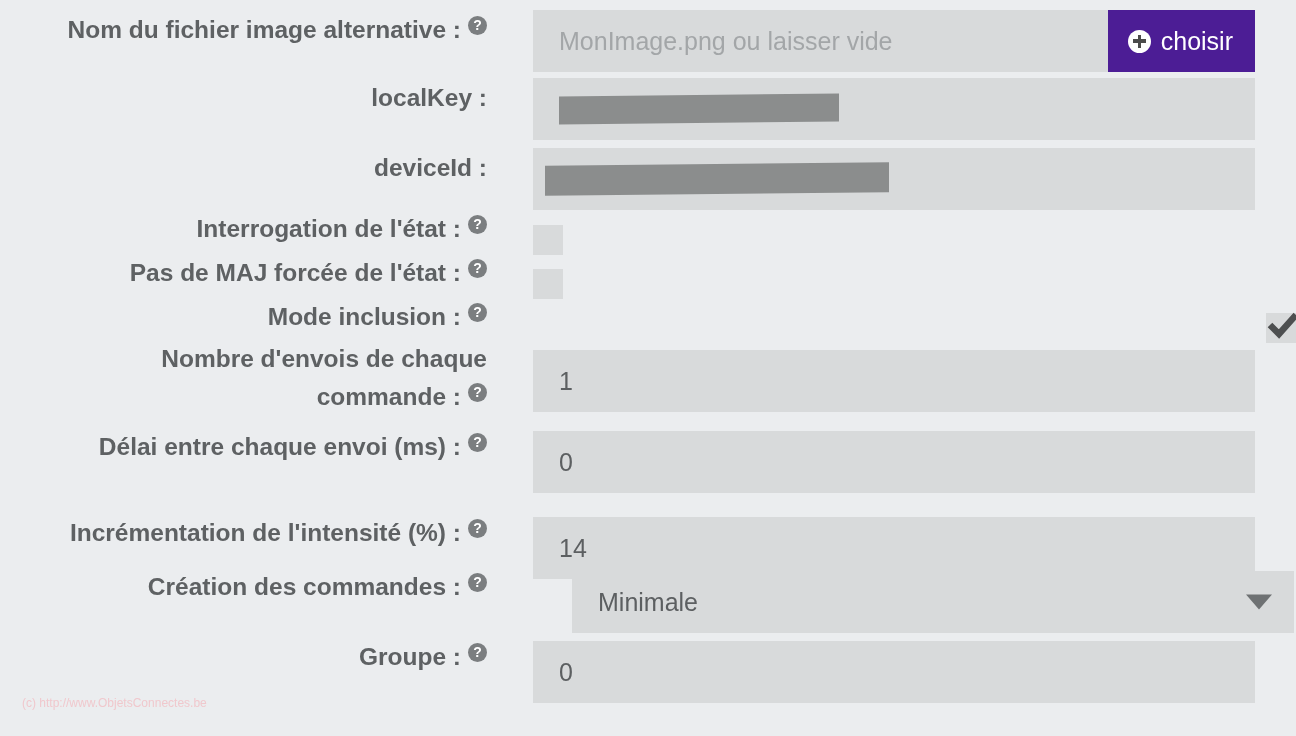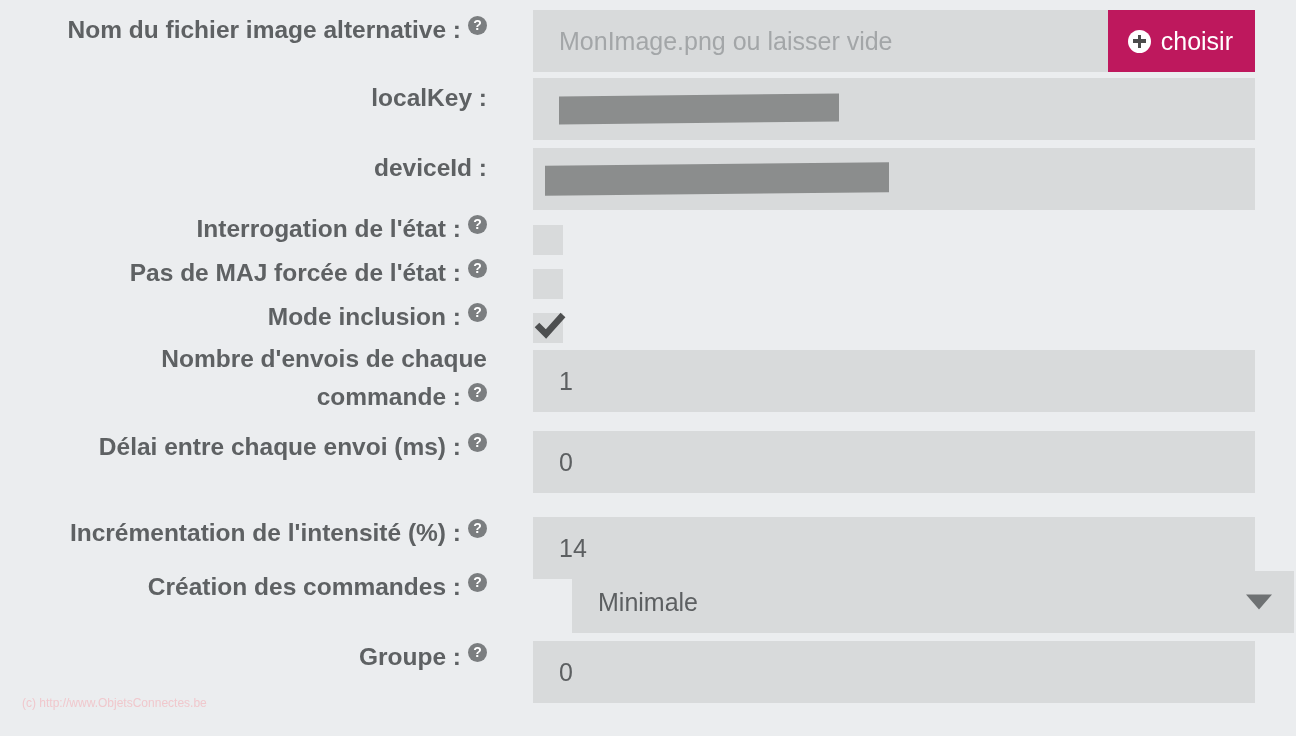--- a/index.html
+++ b/index.html
@@ -93,21 +93,21 @@
     color: #a3a6a8;
     font-size: 25px;
     font-family: "Liberation Sans", sans-serif;
   }
 
   .choose-btn {
     position: absolute;
     right: 0;
     top: 0;
     height: 62px;
-    background: #be185d;
+    background: #4c1d95;
     color: #ffffff;
     display: flex;
     align-items: center;
     justify-content: center;
     padding: 0 22px 0 20px;
     font-size: 25px;
     cursor: pointer;
     box-sizing: border-box;
     white-space: nowrap;
   }
@@ -243,21 +243,21 @@
     </div>
   </div>
 
   <div class="row" style="top:253px;">
     <div class="label-cell"><span class="label-text">Pas de MAJ forcée de l'état :</span><span class="help-icon">?</span></div>
     <div class="field-cell" style="margin-top:16px;">
       <div class="checkbox"></div>
     </div>
   </div>
 
-  <div class="row" style="top:297px;">
+  <div class="row" style="top:297px;justify-content:space-between;">
     <div class="label-cell"><span class="label-text">Mode inclusion :</span><span class="help-icon">?</span></div>
     <div class="field-cell" style="margin-top:16px;">
       <div class="checkbox">
         <svg class="check" viewBox="0 0 38 38">
           <path d="M6 18 L15 27 L32 8" fill="none" stroke="#4d4f50" stroke-width="6.5" stroke-linecap="butt" stroke-linejoin="miter"></path>
         </svg>
       </div>
     </div>
   </div>
 

